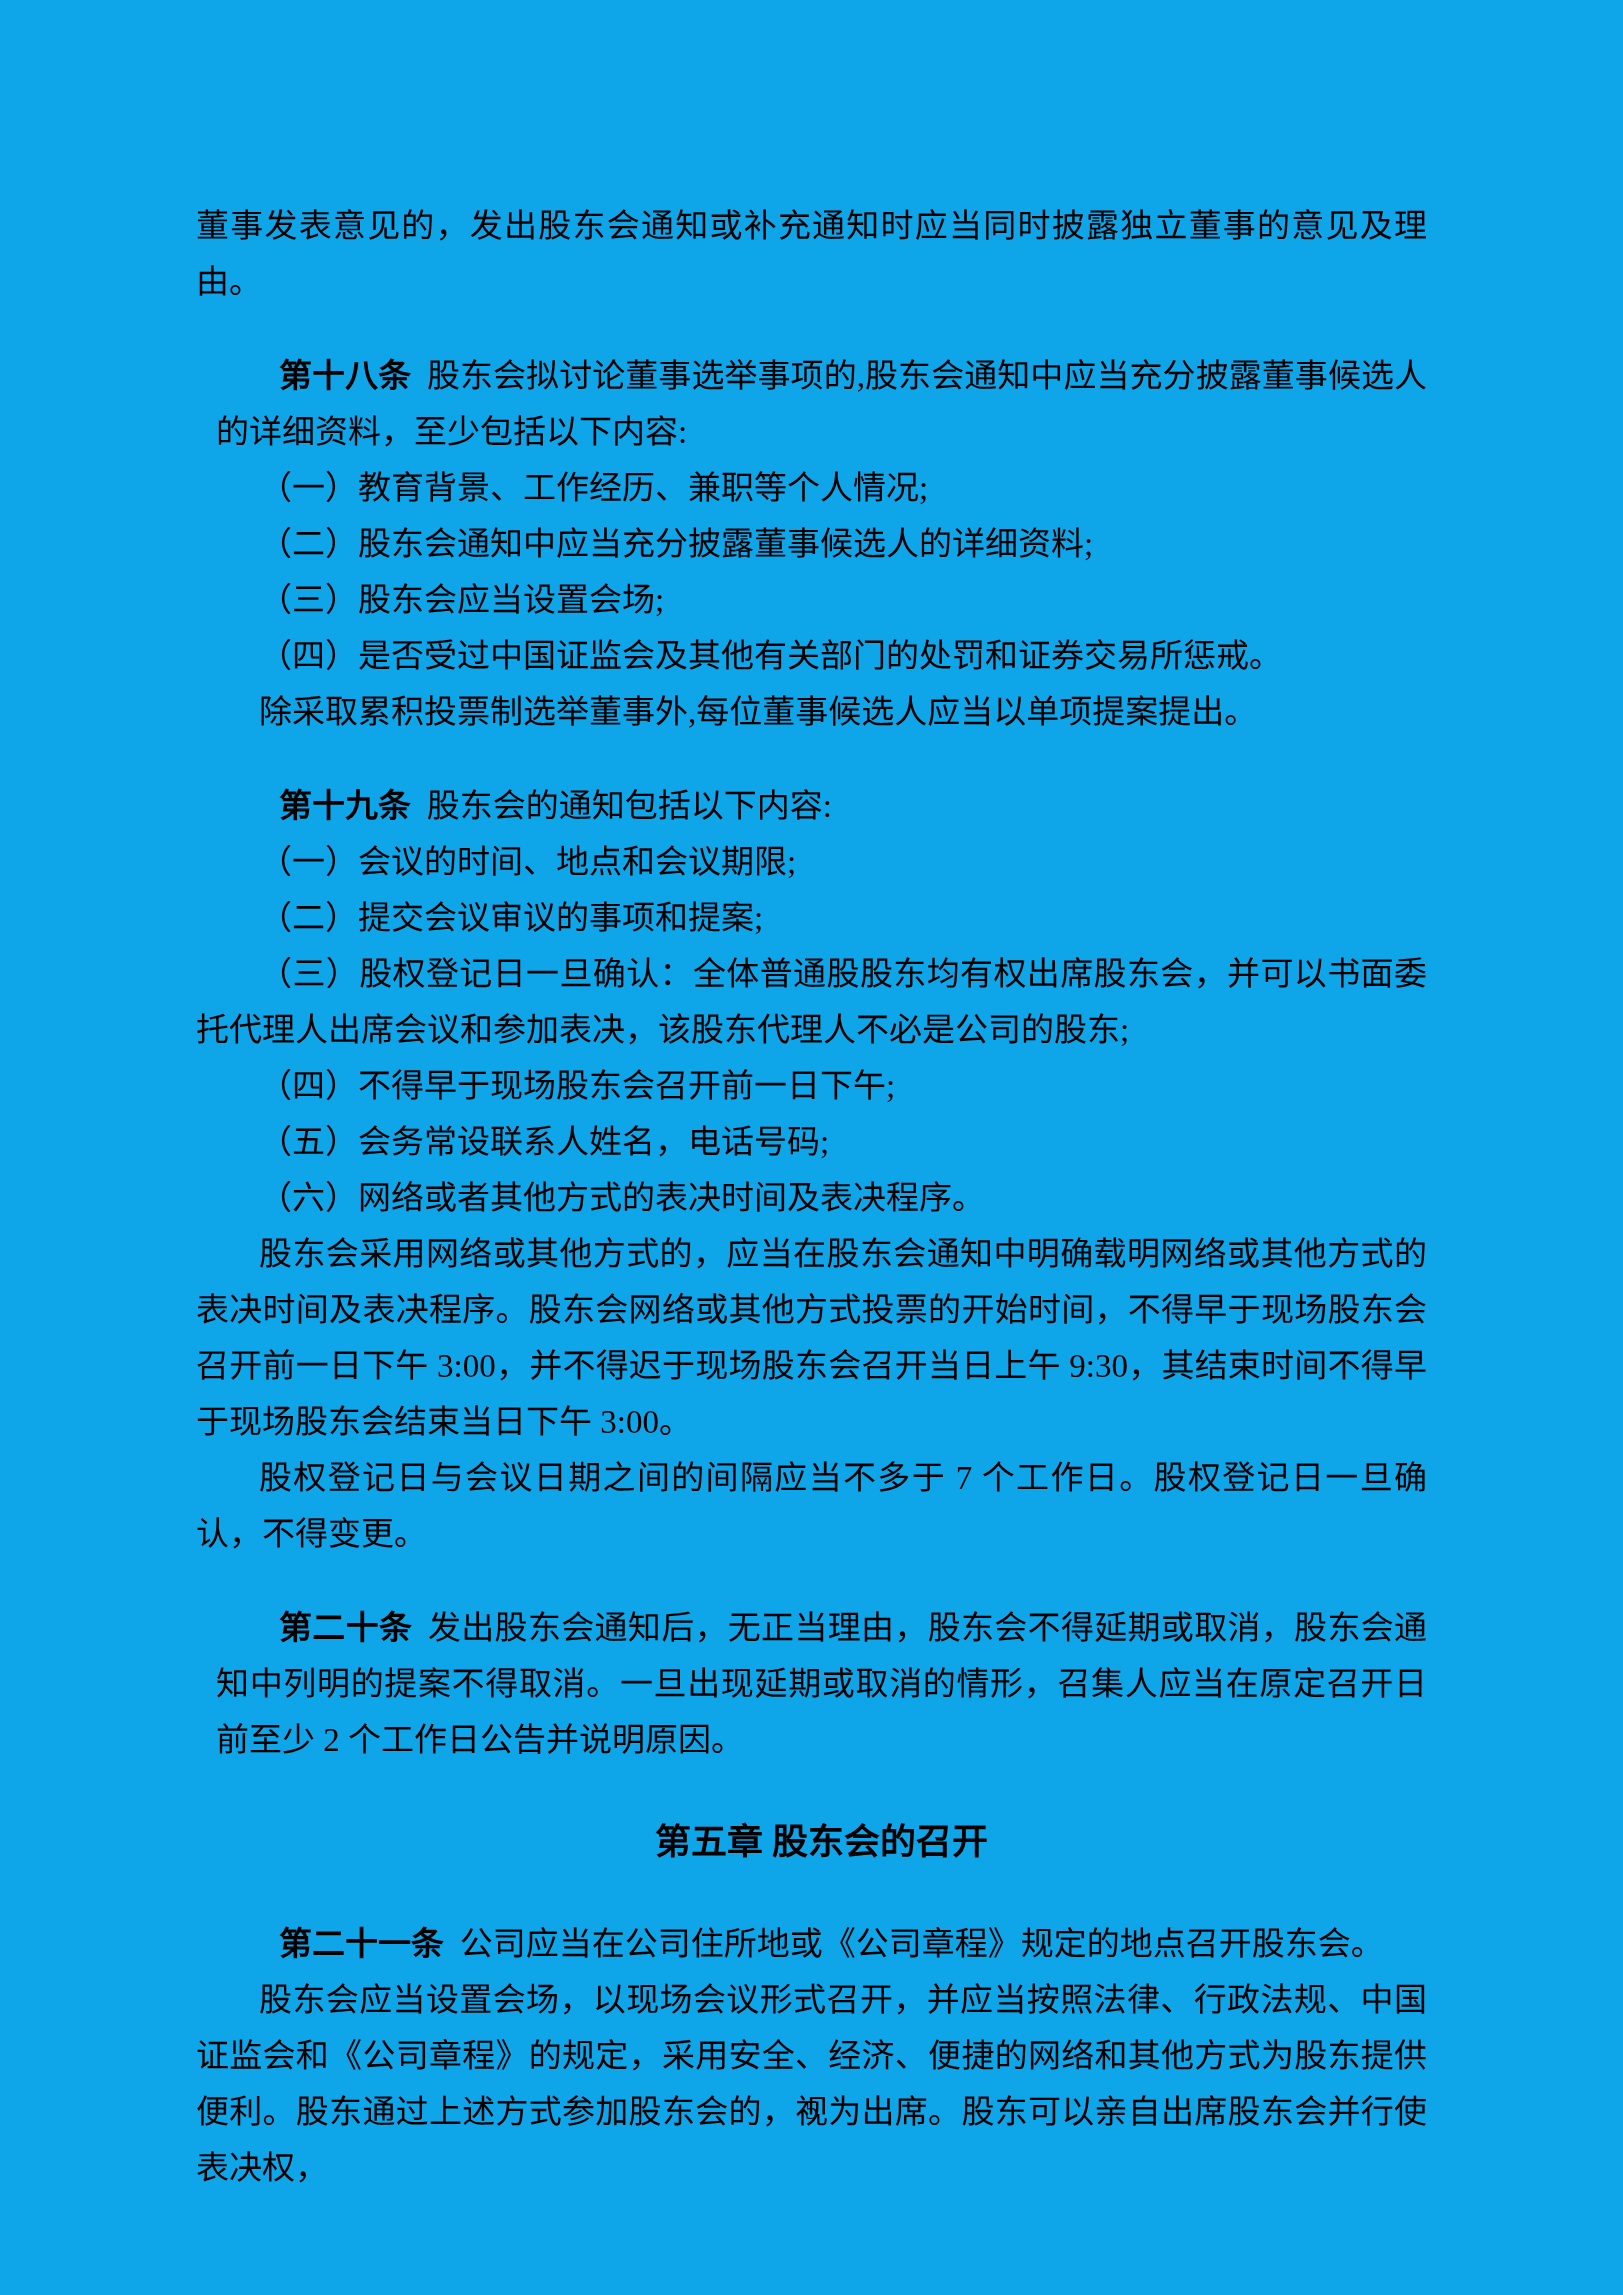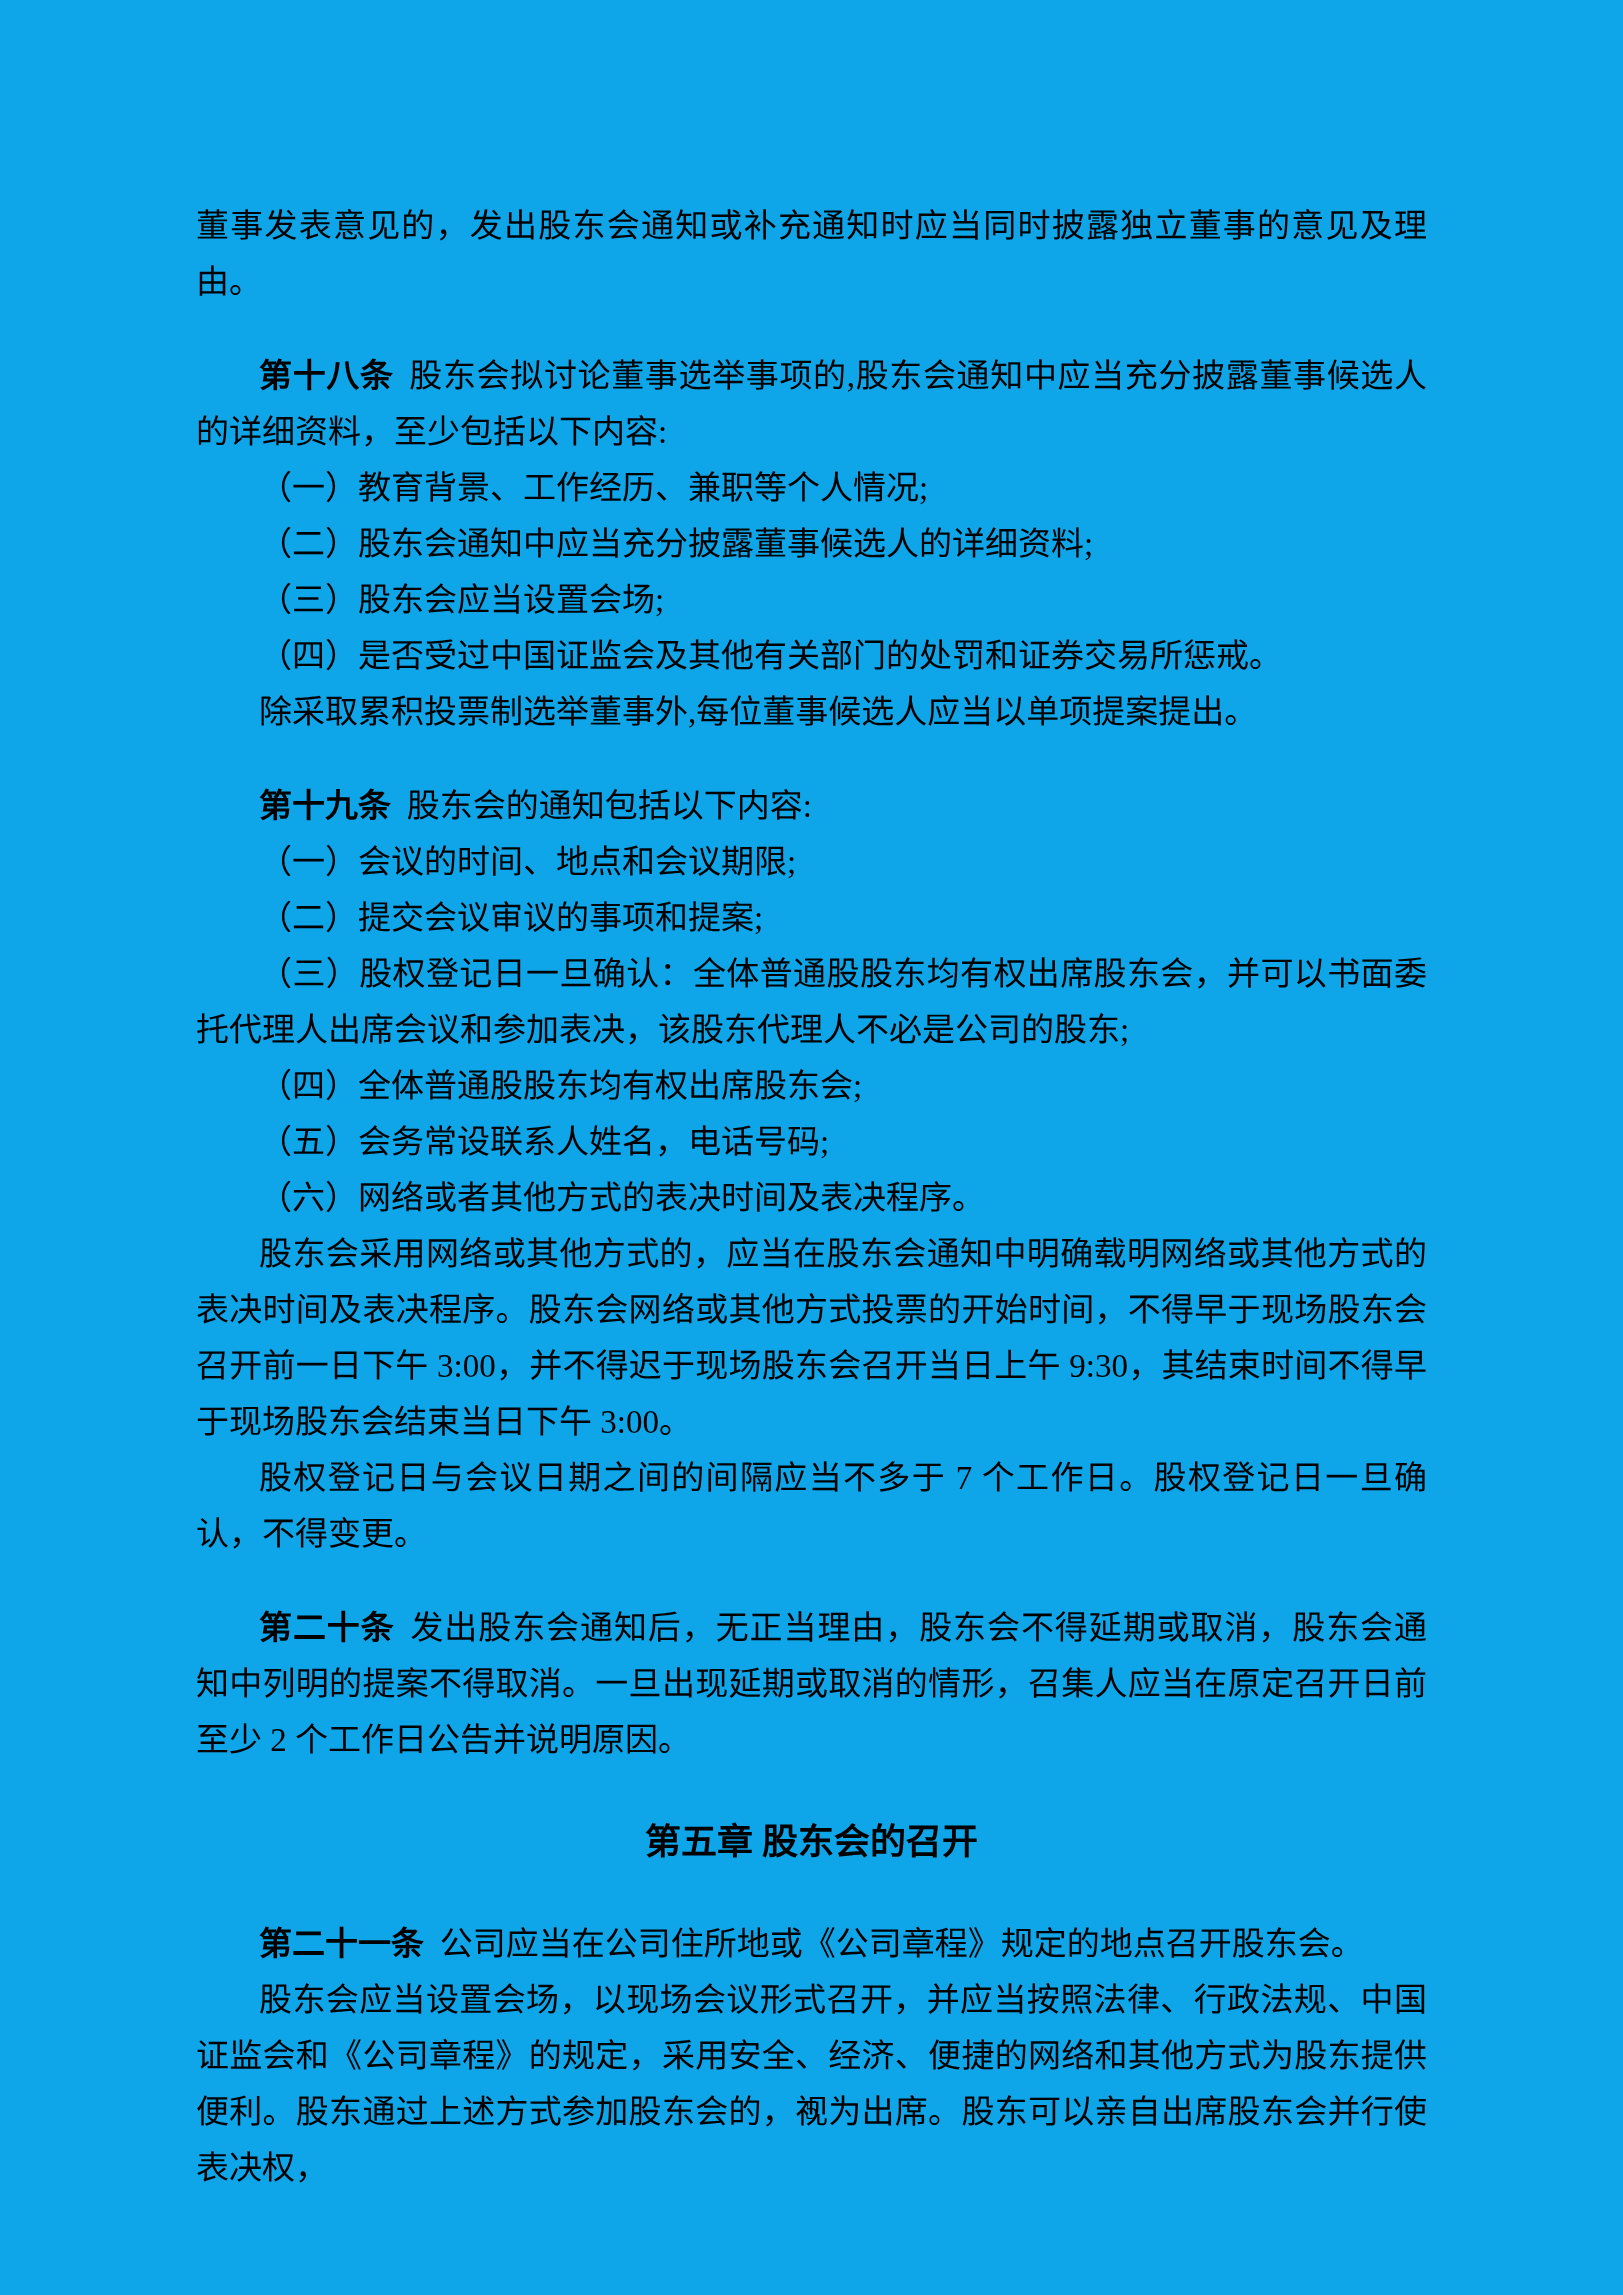--- a/index.html
+++ b/index.html
@@ -36,20 +36,21 @@
   
   p.article, p.item, p.paragraph {
     text-indent: 63px;
   }
   p.continuation {
     text-indent: 0;
   }
   
   p.gap {
     margin-top: 38px !important;
+    margin-left: 20px;
   }
   .lead {
     font-weight: bold;
     margin-right: 15.7px;
   }
   p.chapter {
     text-align: center;
     text-indent: 0;
     font-weight: bold;
     font-size: 36px;
@@ -76,21 +77,21 @@
       <p class="article gap"><span class="lead">第十八条</span>股东会拟讨论董事选举事项的,股东会通知中应当充分披露董事候选人的详细资料，至少包括以下内容:</p>
       <p class="item">（一）教育背景、工作经历、兼职等个人情况;</p>
       <p class="item">（二）股东会通知中应当充分披露董事候选人的详细资料;</p>
       <p class="item">（三）股东会应当设置会场;</p>
       <p class="item">（四）是否受过中国证监会及其他有关部门的处罚和证券交易所惩戒。</p>
       <p class="paragraph">除采取累积投票制选举董事外,每位董事候选人应当以单项提案提出。</p>
       <p class="article gap"><span class="lead">第十九条</span>股东会的通知包括以下内容:</p>
       <p class="item">（一）会议的时间、地点和会议期限;</p>
       <p class="item">（二）提交会议审议的事项和提案;</p>
       <p class="item">（三）股权登记日一旦确认：全体普通股股东均有权出席股东会，并可以书面委托代理人出席会议和参加表决，该股东代理人不必是公司的股东;</p>
-      <p class="item">（四）全体普通股股东均有权出席股东会;</p>
+      <p class="item">（四）不得早于现场股东会召开前一日下午;</p>
       <p class="item">（五）会务常设联系人姓名，电话号码;</p>
       <p class="item">（六）网络或者其他方式的表决时间及表决程序。</p>
       <p class="paragraph">股东会采用网络或其他方式的，应当在股东会通知中明确载明网络或其他方式的表决时间及表决程序。股东会网络或其他方式投票的开始时间，不得早于现场股东会召开前一日下午 3:00，并不得迟于现场股东会召开当日上午 9:30，其结束时间不得早于现场股东会结束当日下午 3:00。</p>
       <p class="paragraph">股权登记日与会议日期之间的间隔应当不多于 7 个工作日。股权登记日一旦确认，不得变更。</p>
       <p class="article gap"><span class="lead">第二十条</span>发出股东会通知后，无正当理由，股东会不得延期或取消，股东会通知中列明的提案不得取消。一旦出现延期或取消的情形，召集人应当在原定召开日前至少 2 个工作日公告并说明原因。</p>
       <p class="chapter gap">第五章 股东会的召开</p>
       <p class="article gap"><span class="lead">第二十一条</span>公司应当在公司住所地或《公司章程》规定的地点召开股东会。</p>
       <p class="paragraph">股东会应当设置会场，以现场会议形式召开，并应当按照法律、行政法规、中国证监会和《公司章程》的规定，采用安全、经济、便捷的网络和其他方式为股东提供便利。股东通过上述方式参加股东会的，视为出席。股东可以亲自出席股东会并行使表决权，</p>
     </main>
   <div class="page-number">5</div>

